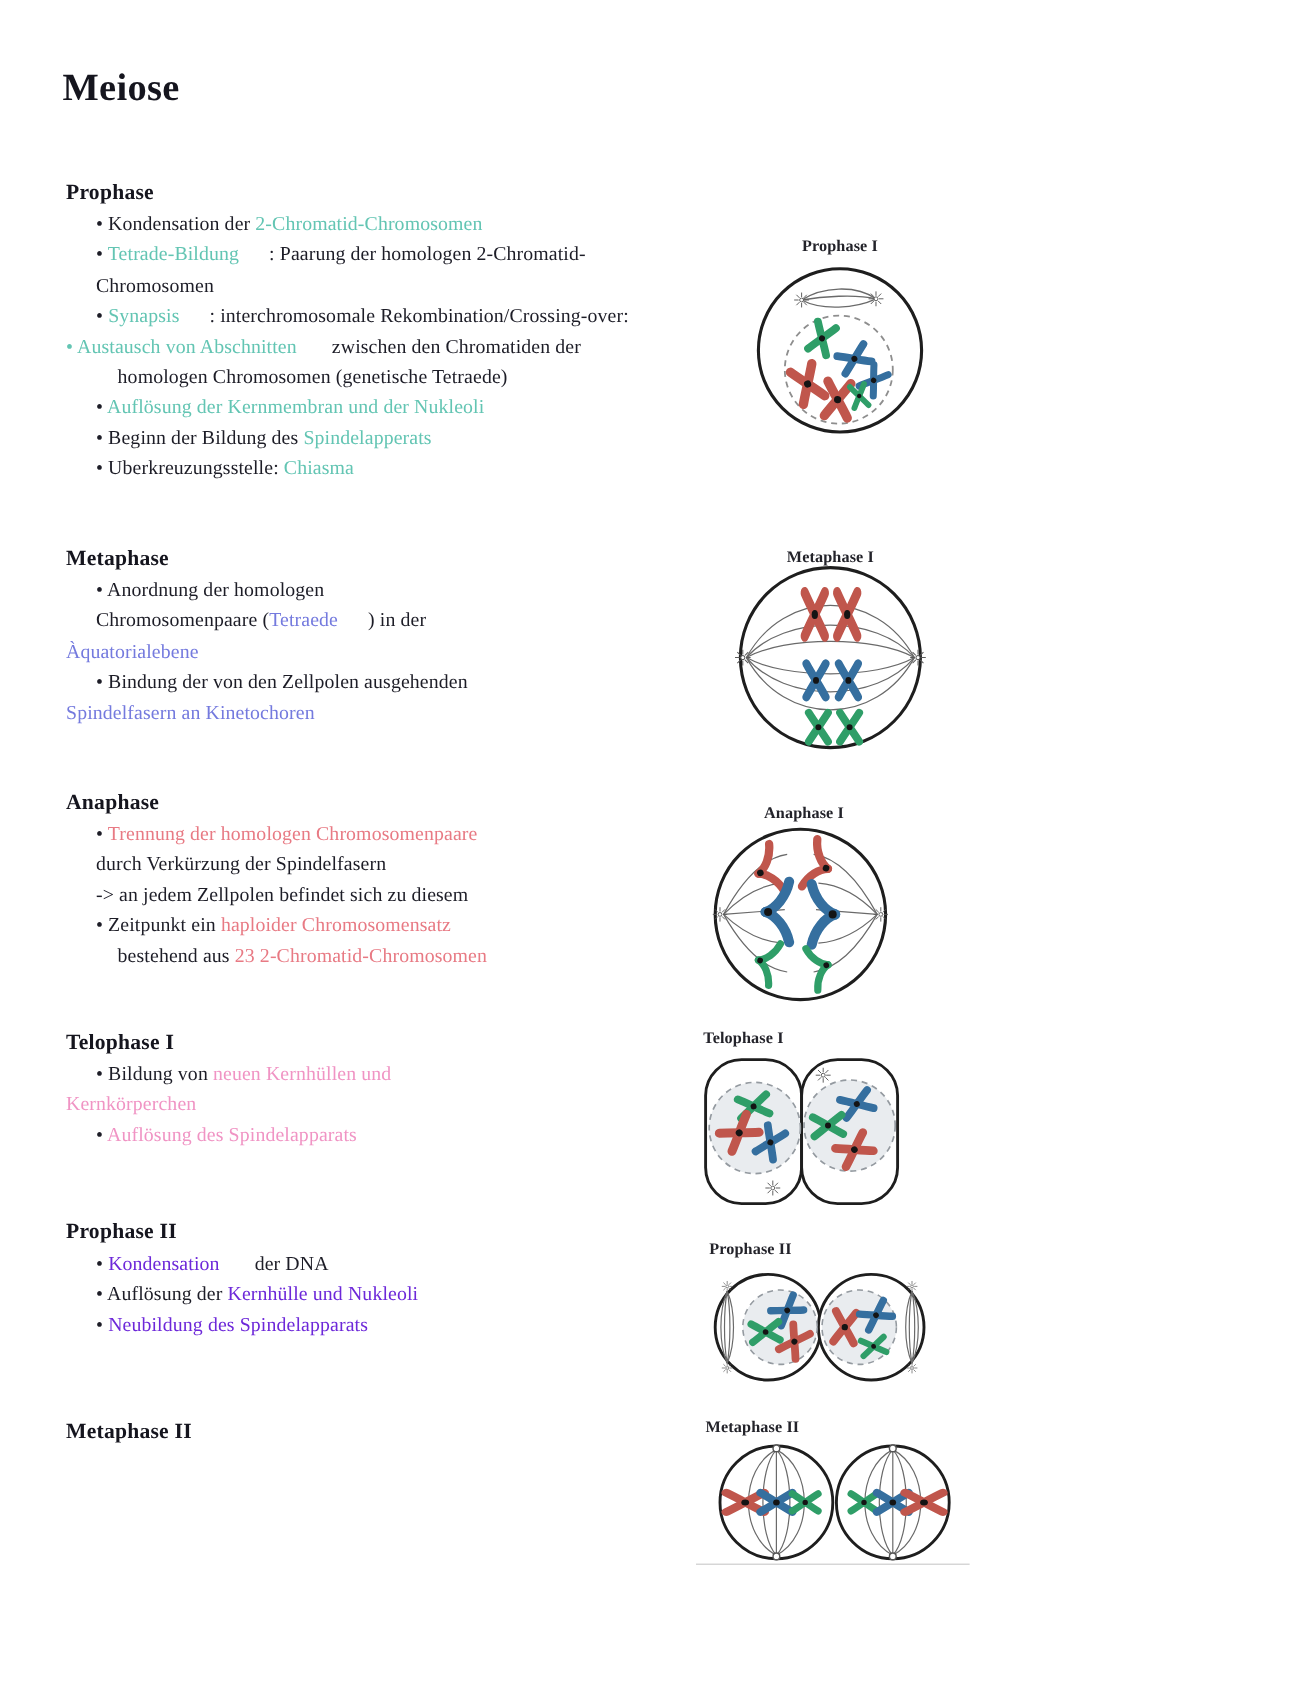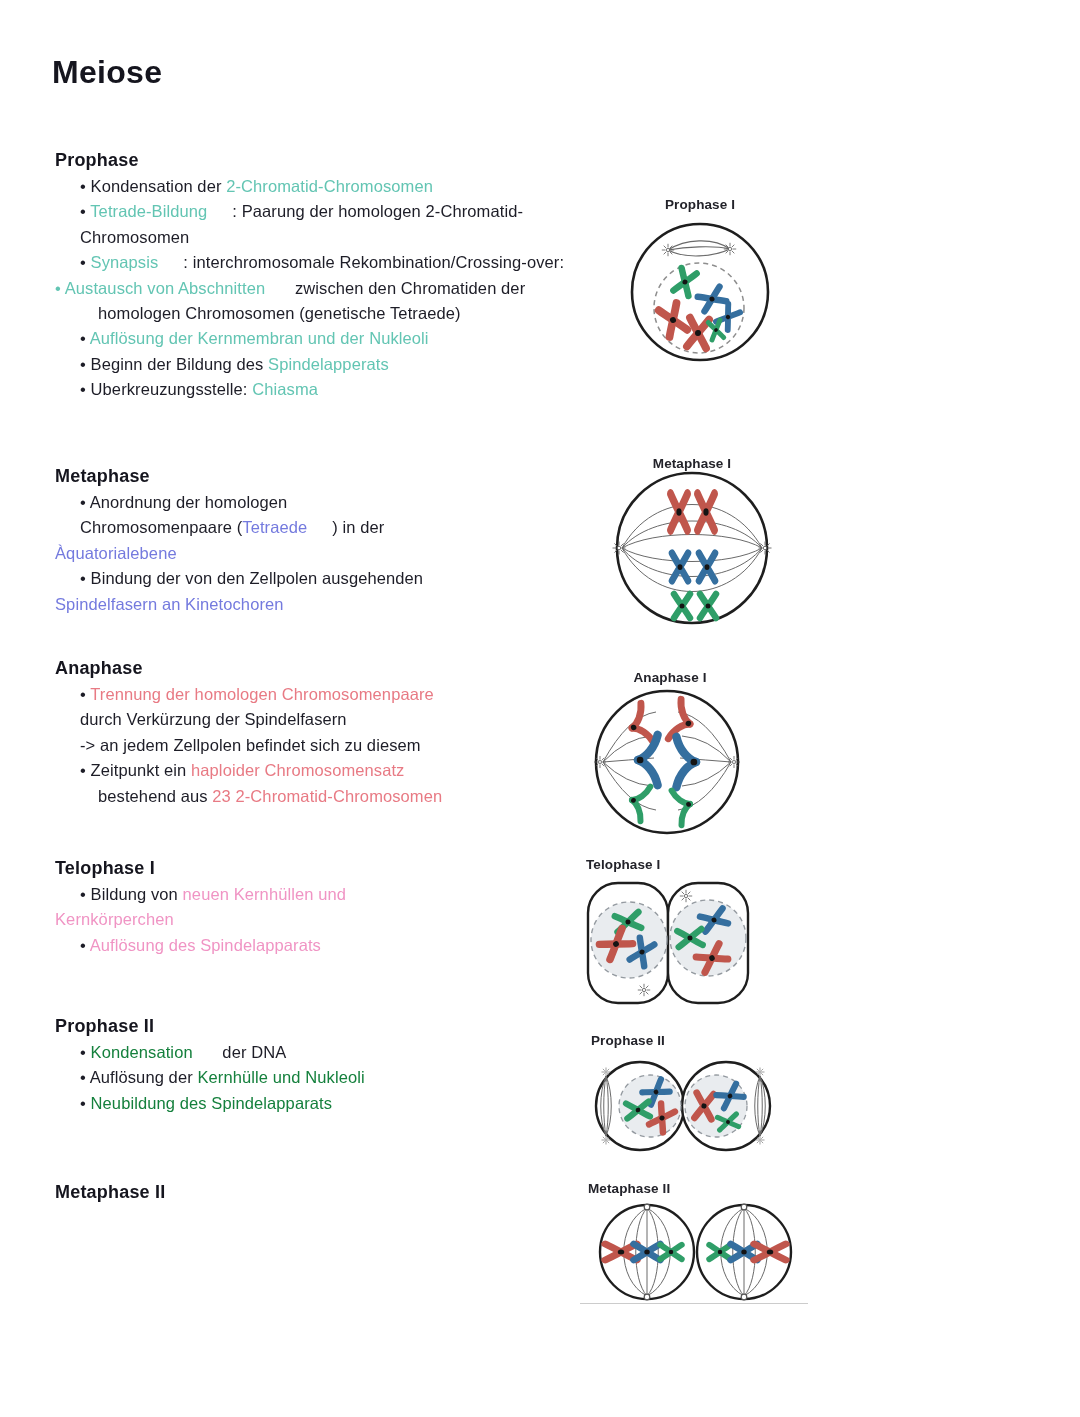--- a/index.html
+++ b/index.html
@@ -1,29 +1,29 @@
 <!DOCTYPE html>
 <html><head>
 <meta charset="utf-8">
 <style>
   html,body{margin:0;padding:0;background:#fff;}
   .page{position:relative;width:1080px;height:1417px;background:#ffffff;overflow:hidden;
-        font-family:Liberation Sans, sans-serif;color:#1d1d27;}
+        font-family:Liberation Serif, serif;color:#1d1d27;}
   .title{position:absolute;left:52px;top:54px;margin:0;font-size:32px;font-weight:800;
          letter-spacing:.3px;color:#15151e;}
   .section{position:absolute;left:55px;width:555px;}
   .sec-heading{display:block;font-size:18px;font-weight:700;color:#15151e;margin-bottom:3px;letter-spacing:.2px;}
   .line{font-size:16.5px;line-height:25.4px;white-space:nowrap;letter-spacing:.1px;}
   .line.ind{padding-left:18px;}
   .c-d{color:#1d1d27;margin-left:25px;}
   .c-teal{color:#63c5b3;text-align:right;}
   .c-purple{color:#747ade;}
   .c-salmon{color:#e87a84;}
   .c-pink{color:#f094c4;}
-  .c-orange{color:#15803d;}
+  .c-orange{color:#6d28d9;}
   .c-blue{color:#2274bd;}
   .diagram-label{position:absolute;font-size:13.5px;font-weight:700;color:#23232a;letter-spacing:.1px;}
   .dg{position:absolute;}
   .divider{position:absolute;border-top:1.5px solid #cccccc;}
 </style>
 </head>
 <body>
 
 <svg width="0" height="0" style="position:absolute" aria-hidden="true">
   <defs>
@@ -56,21 +56,21 @@
         <div class="line"><span class="c-d">Chromosomen</span></div>
         <div class="line"><span class="c-d">• </span><span class="c-teal">Synapsis</span><span class="c-d">: interchromosomale Rekombination/Crossing-over:</span></div>
         <div class="line"><span class="c-teal">•  </span><span class="c-teal">Austausch von Abschnitten</span><span class="c-d"> zwischen den Chromatiden der</span></div>
         <div class="line ind"><span class="c-d">homologen Chromosomen (genetische Tetraede)</span></div>
         <div class="line"><span class="c-d">• </span><span class="c-teal">Auflösung der Kernmembran und der Nukleoli</span></div>
         <div class="line"><span class="c-d">• Beginn der Bildung des </span><span class="c-teal">Spindelapperats</span></div>
         <div class="line"><span class="c-d">• Uberkreuzungsstelle: </span><span class="c-teal">Chiasma</span></div>
       </div>
   </section>
 
-  <section class="section" style="top:466px">
+  <section class="section" style="top:455px">
     <span class="sec-heading">Metaphase</span>
     <div class="sec-lines">
         <div class="line"><span class="c-d">• Anordnung der homologen</span></div>
         <div class="line"><span class="c-d">Chromosomenpaare (</span><span class="c-purple">Tetraede</span><span class="c-d">) in der</span></div>
         <div class="line"><span class="c-purple">Àquatorialebene</span></div>
         <div class="line"><span class="c-d">• Bindung der von den Zellpolen ausgehenden</span></div>
         <div class="line"><span class="c-purple">Spindelfasern an Kinetochoren</span></div>
       </div>
   </section>
 

